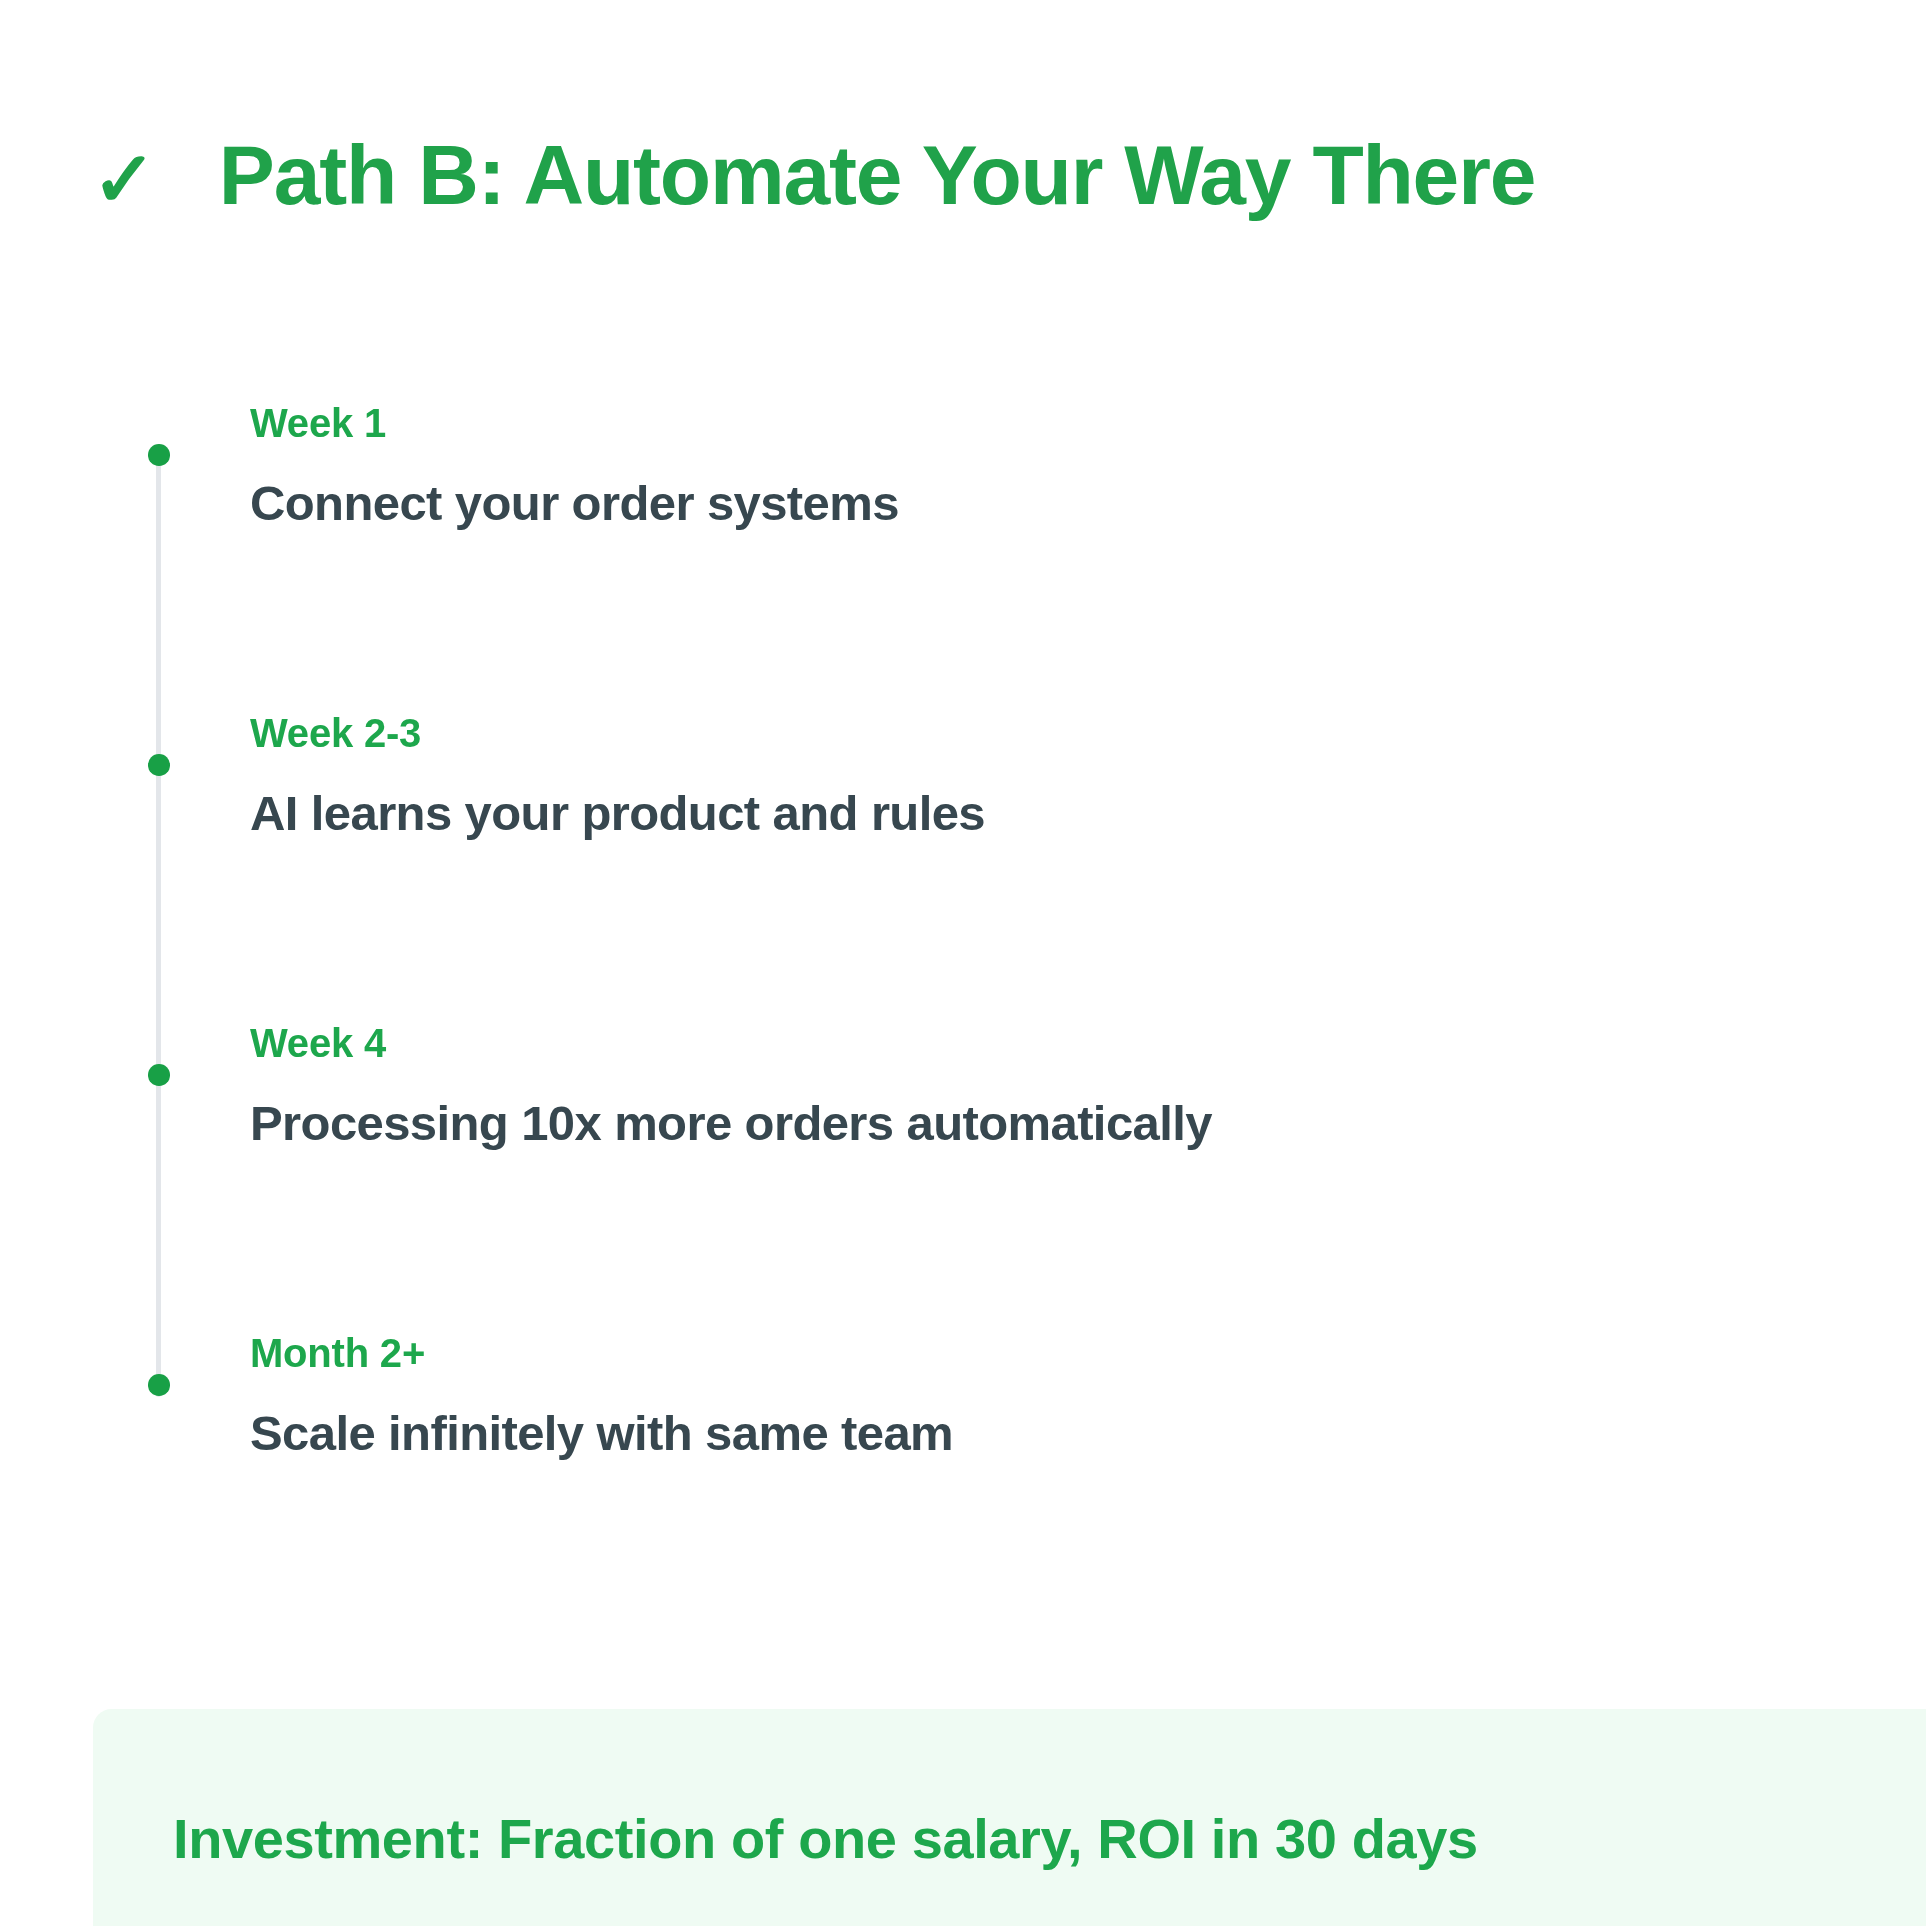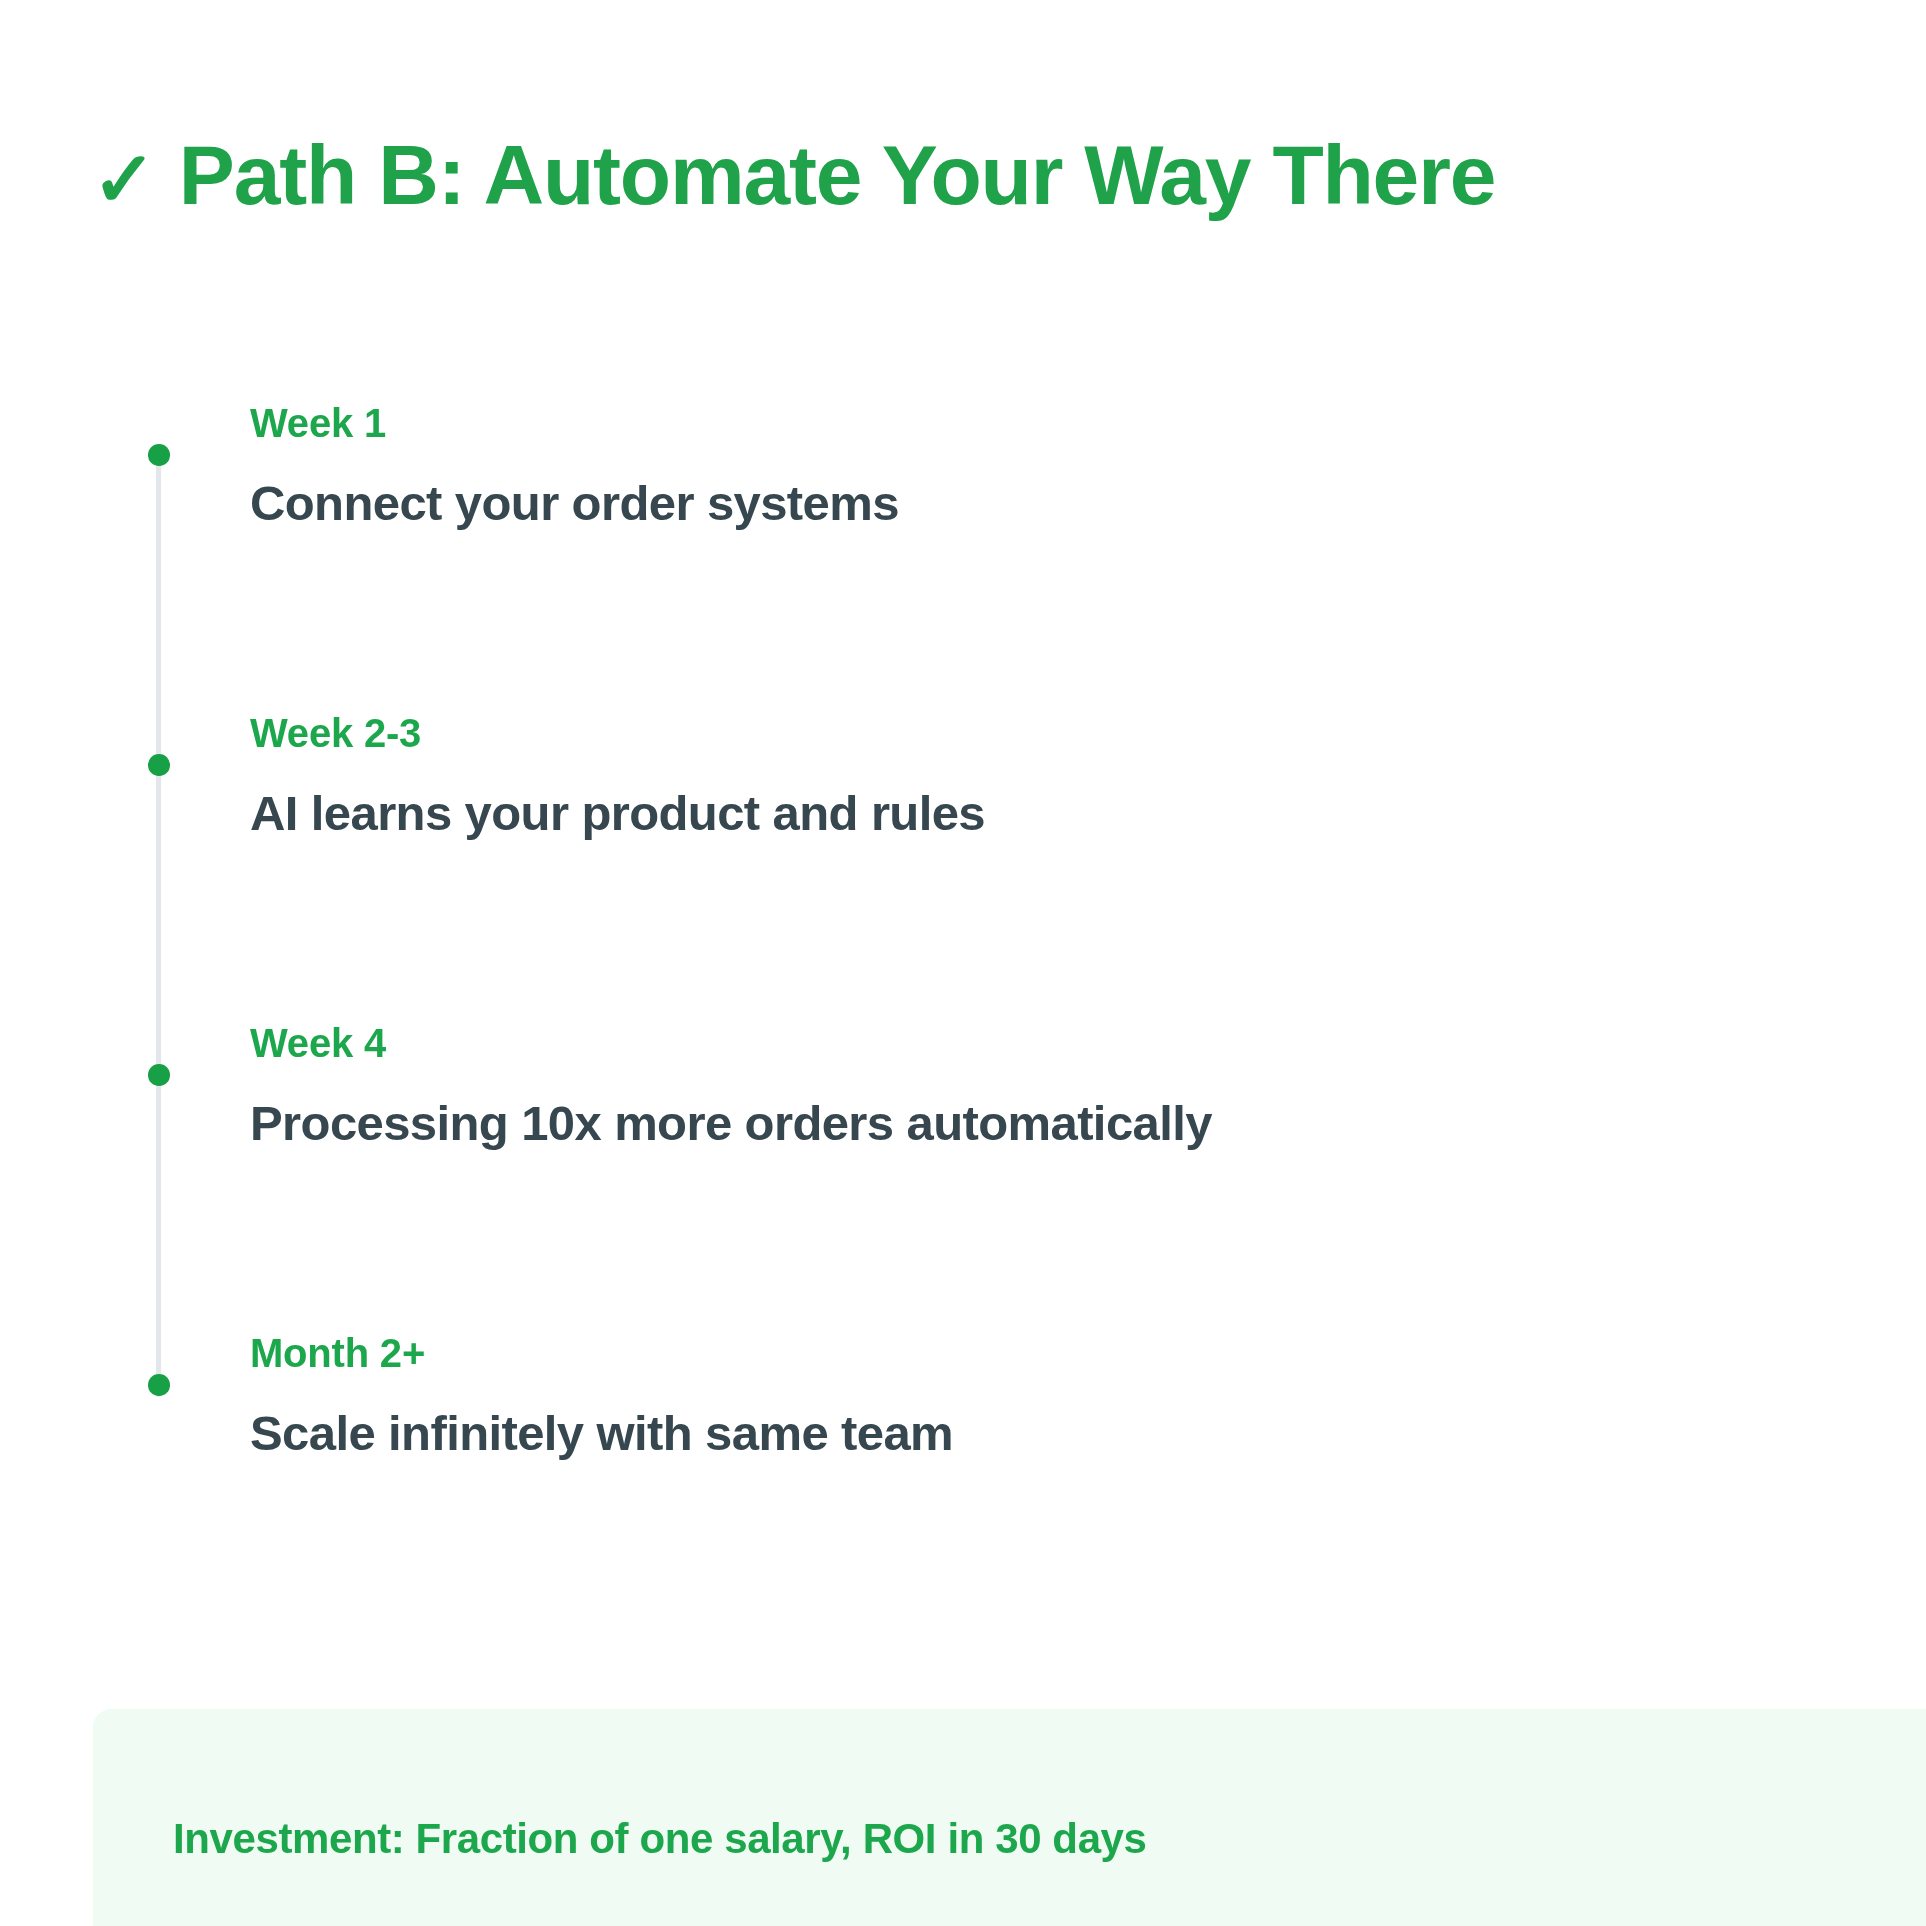--- a/index.html
+++ b/index.html
@@ -40,20 +40,21 @@
     color: #20A24A;
     display: inline-block;
     transform: translateY(1.5px);
   }
   .path-title-text {
     font-size: 84px;
     line-height: 1;
     font-weight: 700;
     color: #20A24A;
     letter-spacing: -1.2px;
+    margin-left: 40px;
   }
 
   
   .timeline {
     position: absolute;
     left: 0;
     top: 401px;
     width: 2408px;
   }
   .timeline-rail {
@@ -118,21 +119,21 @@
     height: 260px;
     background: #EFFBF3;
     border-radius: 18.5px;
     box-sizing: border-box;
   }
   .callout-text {
     position: absolute;
     left: 80px;
     top: 50%;
     transform: translateY(-50%);
-    font-size: 42px;
+    font-size: 56px;
     line-height: 1.1;
     font-weight: 700;
     color: #1DA74C;
     letter-spacing: -0.4px;
     white-space: nowrap;
   }
 </style>
 </head>
 <body>
 

